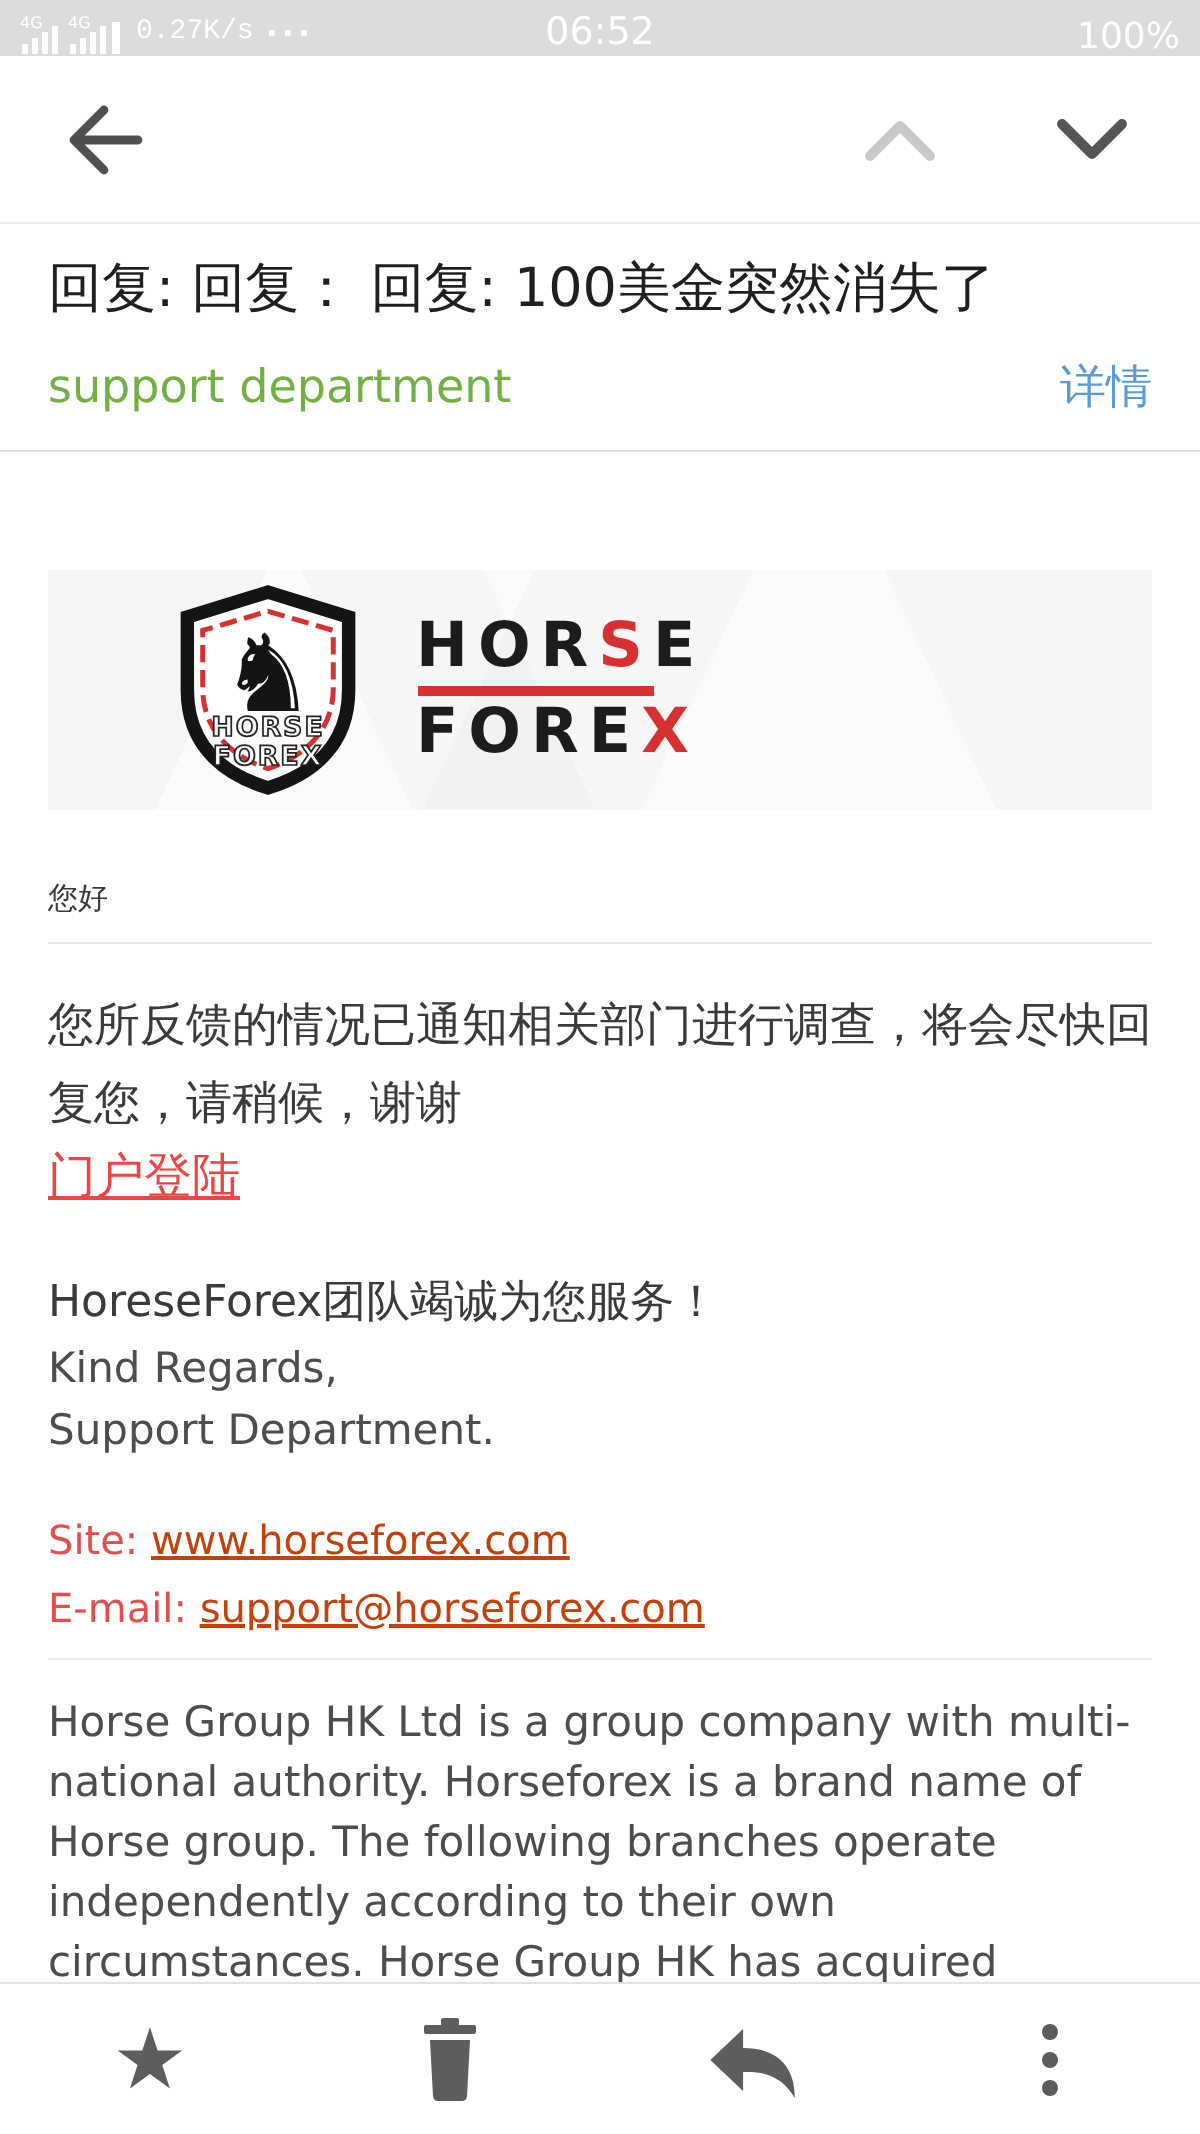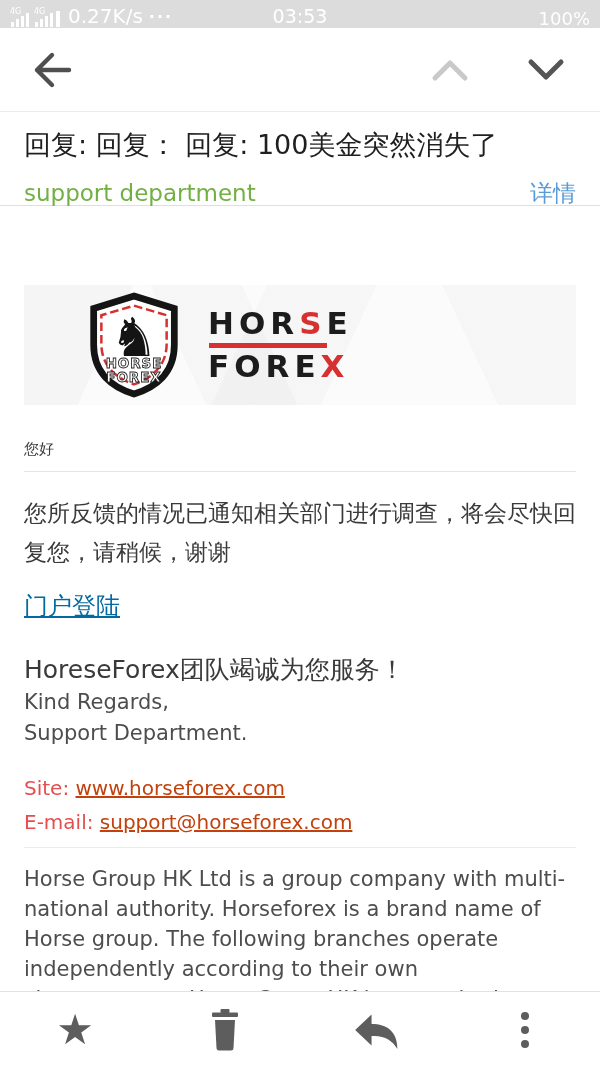--- a/index.html
+++ b/index.html
@@ -9,40 +9,40 @@
     position:relative; width:600px; height:1067px; margin:0 auto;
     background:#ffffff; overflow:hidden;
   }
   
   .statusbar{
     position:absolute; top:0; left:0; width:600px; height:28px;
     background:#dcdcdc; color:#ffffff; display:flex; align-items:center;
     font-size:18px; padding:16px 10px;
   }
   .sb-left{ display:flex; align-items:flex-end; gap:6px; }
-  .sb-speed{ font-size:20px; line-height:24px; }
+  .sb-speed{ font-size:14px; line-height:24px;font-family:Liberation Mono, monospace; }
   .sb-more{ font-size:16px; letter-spacing:2px; font-weight:bold; line-height:22px; }
   .sb-time{
     position:absolute; left:0; right:0; text-align:center; font-size:19px;
     pointer-events:none;
   }
   .sb-right{ margin-left:auto; display:flex; align-items:center; gap:7px; z-index:2;flex-direction:column; }
   .sb-batt-pct{ font-size:18px; }
   
   .navbar{
     position:absolute; top:28px; left:0; width:600px; height:84px;
     background:#ffffff; display:flex; align-items:center;
     padding:0 34px 0 28px; border-bottom:1px solid #ececec;
   }
   .nav-spacer{ flex:1; }
   .icon-btn{ background:none; border:none; cursor:pointer; display:flex; align-items:center; justify-content:center; padding:0; }
   .chev-gap{ width:56px; }
   
   .header{
-    position:absolute; top:113px; left:0; width:600px; height:93px;
+    position:absolute; top:113px; left:0; width:600px; height:113px;
     background:#ffffff; padding:12px 24px 0 24px;
     border-bottom:1px solid #dfdfdf;
   }
   .subject{
     font-size:27px; color:#1f1f1f; font-weight:500; line-height:40px;
     white-space:nowrap; overflow:hidden;
   }
   .sender-row{ display:flex; align-items:baseline; margin-top:13px; }
   .sender{ font-size:23px; color:#72b043; }
   .details-link{ margin-left:auto; font-size:23px; color:#5b9bd5; cursor:pointer; }
@@ -63,22 +63,22 @@
   .wm-red{ color:#d63031; }
   .wm-bar{ width:118px; height:5px; background:#d63031; margin:4px 0 3px 1px; }
   
   .bodywrap{
     position:absolute; top:405px; left:24px; width:552px; bottom:0;
     overflow:hidden; background:transparent;
   }
   .greeting{ margin-top:31px; font-size:15px; line-height:26px; color:#3a3a3a; }
   .hr{ border:none; border-top:1px solid #e6e6e6; margin-top:9px; }
   .para1{ margin-top:22px; font-size:23px; line-height:39px; color:#3a3a3a; }
-  .portal{ display:inline-block; margin-top:18px; font-size:24px; color:#0369a1; text-decoration:underline; cursor:pointer; }
-  .teamline{ margin-top:31px; font-size:25px; line-height:34px; color:#3a3a3a; }
+  .portal{ display:inline-block; font-size:24px; color:#ef4444; text-decoration:underline; cursor:pointer; }
+  .teamline{ margin-top:31px; font-size:22px; line-height:34px; color:#3a3a3a; }
   .regards{ font-size:21px; line-height:31px; color:#4d4d4d; }
   .contact-row{ font-size:20px; line-height:26px; margin-top:8px; }
   .contact-row.first{ margin-top:26px; }
   .red-label{ color:#e34f4f; }
   .blue-link{ color:#c2410c; text-decoration:underline; cursor:pointer; }
   .hr2{ border:none; border-top:1px solid #ececec; margin-top:12px; }
   .footer-para{ margin-top:16px; font-size:21px; line-height:30px; color:#4d4d4d; }
   
   .toolbar{
     position:absolute; left:0; top:991px; width:600px; height:76px;
@@ -106,21 +106,21 @@
         <text x="24" y="8" font-size="8" fill="#fff">4G</text>
         <rect x="25" y="16" width="3" height="5" fill="#fff"></rect>
         <rect x="30" y="13" width="3" height="8" fill="#fff"></rect>
         <rect x="35" y="10" width="3" height="11" fill="#fff"></rect>
         <rect x="40" y="7" width="3" height="14" fill="#fff"></rect>
         <rect x="46" y="5" width="4" height="16" fill="#fff"></rect>
       </svg>
       <span class="sb-speed">0.27K/s</span>
       <span class="sb-more">···</span>
     </div>
-    <div class="sb-time">03:53</div>
+    <div class="sb-time">06:52</div>
     <div class="sb-right">
       <svg width="19" height="19" viewBox="0 0 19 19">
         <circle cx="9.5" cy="10.5" r="6.3" fill="none" stroke="#fff" stroke-width="1.6"></circle>
         <path d="M9.5 7.2 V10.6 L12 12" fill="none" stroke="#fff" stroke-width="1.4" stroke-linecap="round"></path>
         <path d="M3.2 4.2 L5.8 2.2 M15.8 4.2 L13.2 2.2" stroke="#fff" stroke-width="1.6" stroke-linecap="round"></path>
       </svg>
       <span class="sb-batt-pct">100%</span>
       <svg width="27" height="14" viewBox="0 0 27 14">
         <rect x="0.5" y="0.5" width="22" height="13" rx="2.5" fill="#fff"></rect>
         <rect x="23.5" y="4" width="3" height="6" rx="1" fill="#fff"></rect>

